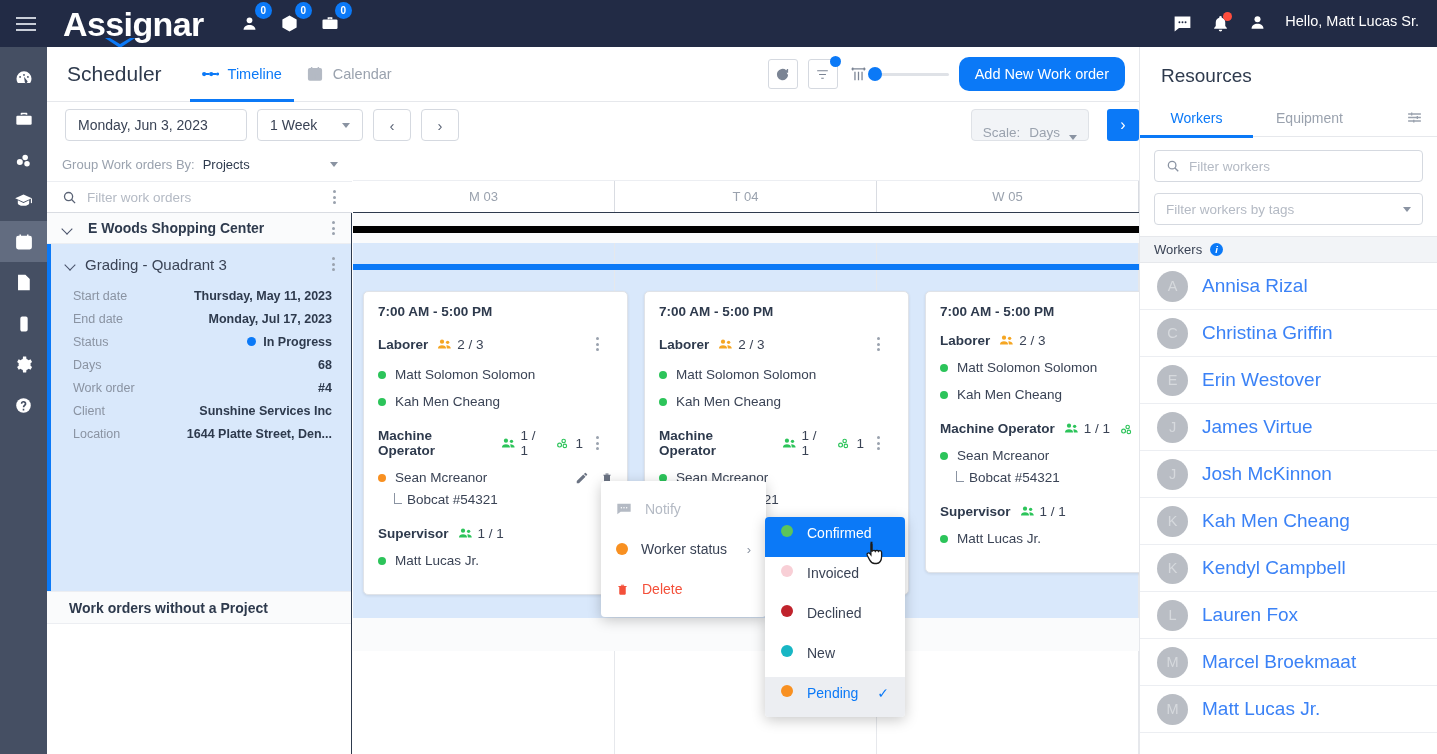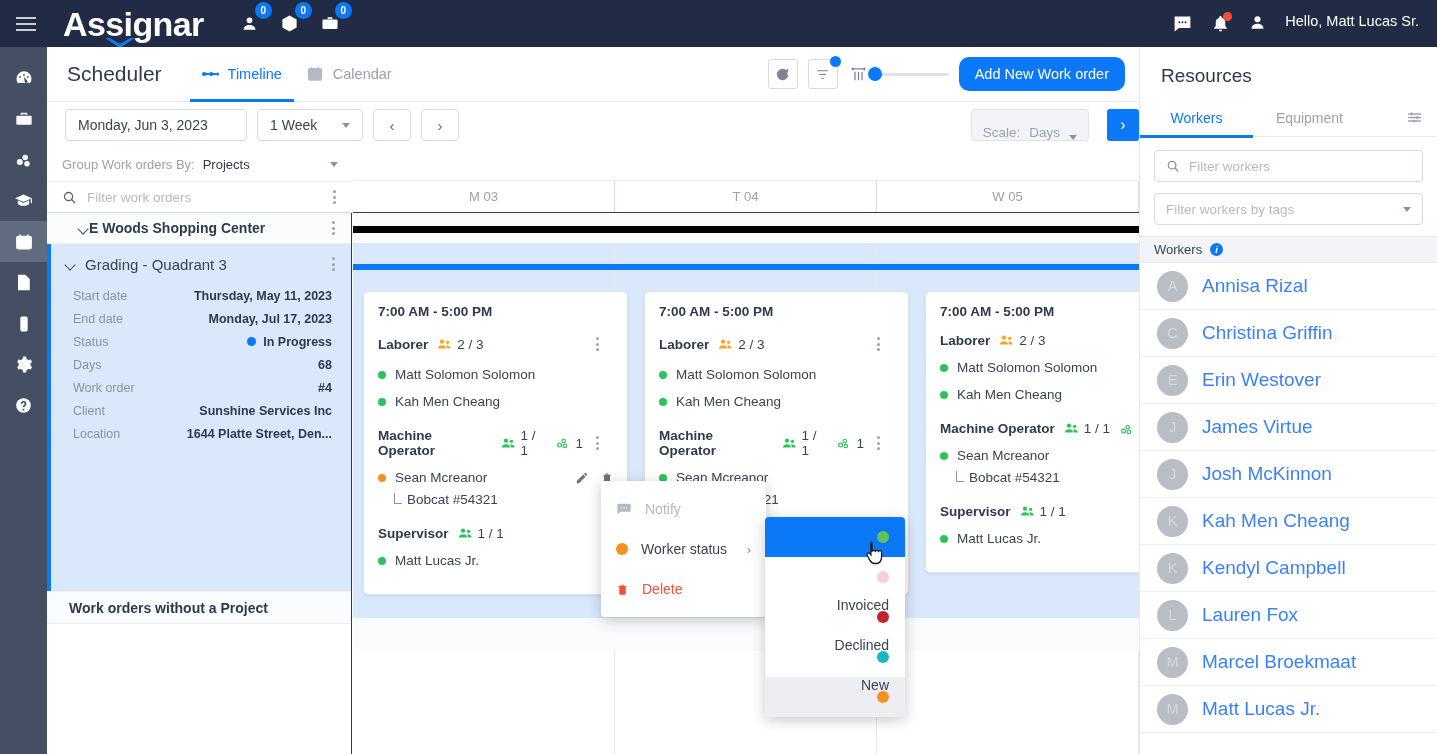--- a/index.html
+++ b/index.html
@@ -152,21 +152,21 @@
   .filter-row input::placeholder { color: #b4bac4; }
   .kebab { display: flex; flex-direction: column; gap: 2.5px; cursor: pointer; padding: 4px; }
   .kebab i { width: 3px; height: 3px; border-radius: 50%; background: #9aa2ae; display: block; }
 
   
   .tree {
     position: absolute; left: 47px; top: 213px; width: 305px; height: 541px;
     background: #fff; border-right: 1.5px solid #2e3a4d; overflow: hidden;
   }
   .tree-group {
-    height: 31px; display: flex; align-items: center; gap: 0; padding-left: 31px;
+    height: 31px; display: flex; align-items: center; gap: 15px; padding-left: 15px;
     background: #fafbfc; border-bottom: 1px solid #eceef2; cursor: pointer;
   }
   .tree-group .nm { font-size: 14px; font-weight: bold; color: #2e3a4d; }
   .chev { width: 11px; height: 11px; position: relative; flex: 0 0 auto; }
   .chev::before {
     content: ''; position: absolute; left: 1px; top: 2px; width: 7px; height: 7px;
     border-right: 1.8px solid #49526a; border-bottom: 1.8px solid #49526a;
     transform: rotate(45deg);
   }
   .tree-wo {
@@ -255,22 +255,22 @@
   .ctxitem.disabled { color: #b4bac4; cursor: default; }
   .ctxitem.danger { color: #f4503a; }
   .ctxitem .arrow { margin-left: auto; color: #8a93a2; font-size: 13px; }
   .odot { width: 12px; height: 12px; border-radius: 50%; background: #f89021; }
 
   .submenu {
     position: absolute; left: 765px; top: 517px; width: 140px; background: #fff;
     border-radius: 4px; box-shadow: 0 3px 14px rgba(0,0,0,.22); overflow: hidden; z-index: 50;
   }
   .subitem {
-    height: 40px; display: flex; align-items: flex-end; gap: 14px; padding: 14px 16px;
-    font-size: 14px; color: #3a4355; cursor: pointer; flex-direction: column;
+    height: 40px; display: flex; align-items: flex-start; gap: 14px; padding: 8px 16px;
+    font-size: 14px; color: #3a4355; cursor: pointer;
   }
   .subitem.sel { background: #0b79f7; color: #fff; }
   .subitem.checked { background: #eceef2; color: #0b79f7; }
   .subitem .sdot { width: 12px; height: 12px; border-radius: 50%; flex: 0 0 auto; }
   .subitem .check { margin-left: auto; color: #0b79f7; font-size: 14px; }
 
   .cursor-ptr { position: absolute; left: 864px; top: 541px; z-index: 60; pointer-events: none; }
 
   
   .rpanel {

